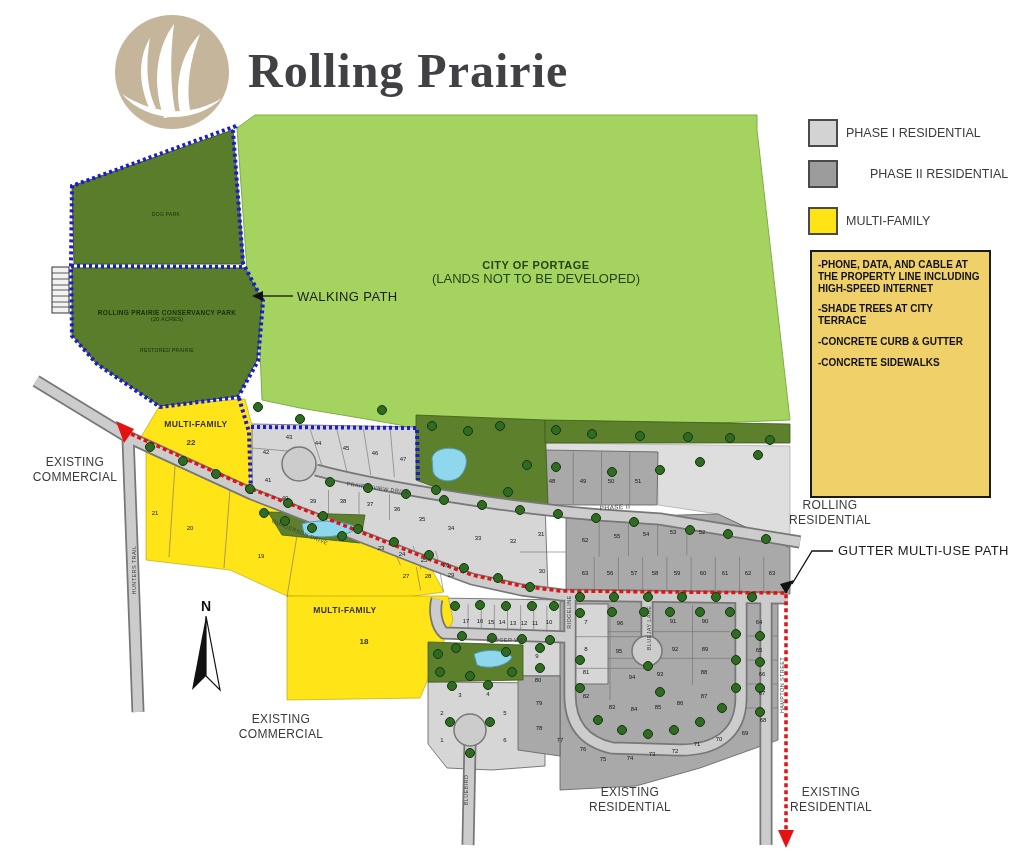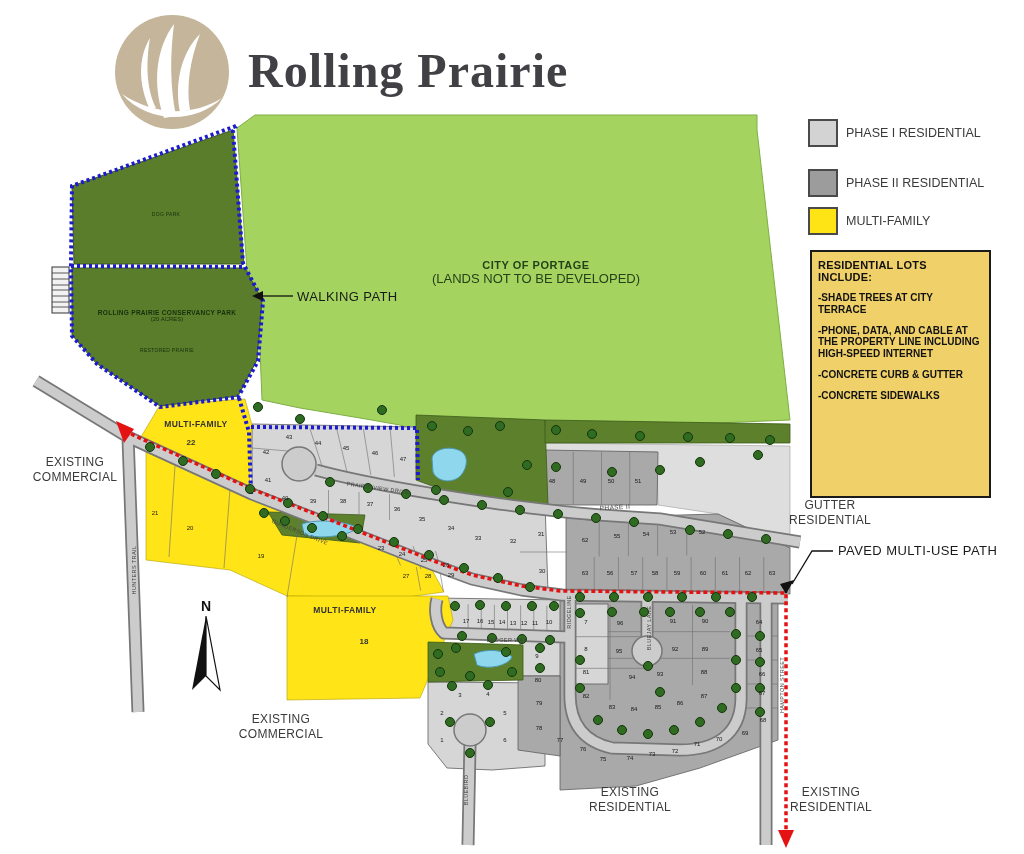--- a/index.html
+++ b/index.html
@@ -294,21 +294,21 @@
     <g>
       <line x1="293" y1="296" x2="262" y2="296" stroke="#111" stroke-width="1.3"></line>
       <polygon points="252,296 263,291 263,301" fill="#111"></polygon>
       <polyline points="833,551 812,551 792,584" fill="none" stroke="#111" stroke-width="1.3"></polyline>
       <polygon points="786,594 794,580 780,584" fill="#111"></polygon>
     </g>
   </svg>
 
   <div id="map-overlay">
     <div class="anno" style="left:297px;top:289px;">WALKING PATH</div>
-    <div class="anno" style="left:838px;top:543px;">PAVED MULTI-USE PATH</div>
+    <div class="anno" style="left:838px;top:543px;">GUTTER MULTI-USE PATH</div>
     <div id="north-n">N</div>
   <div class="map-label c-city" style="left: 536px; top: 272px; transform: translate(-50%, -50%) rotate(0deg);">
         <div>CITY OF PORTAGE</div>
         <div>(LANDS NOT TO BE DEVELOPED)</div>
       </div>
       <div class="map-label c-tiny" style="left: 166px; top: 214px; transform: translate(-50%, -50%) rotate(0deg);">
         <div>DOG PARK</div>
       </div>
       <div class="map-label c-small" style="left: 167px; top: 315px; transform: translate(-50%, -50%) rotate(0deg);">
         <div>ROLLING PRAIRIE CONSERVANCY PARK</div>
@@ -339,21 +339,21 @@
       </div>
       <div class="map-label c-zone" style="left: 630px; top: 800px; transform: translate(-50%, -50%) rotate(0deg);">
         <div>EXISTING</div>
         <div>RESIDENTIAL</div>
       </div>
       <div class="map-label c-zone" style="left: 831px; top: 800px; transform: translate(-50%, -50%) rotate(0deg);">
         <div>EXISTING</div>
         <div>RESIDENTIAL</div>
       </div>
       <div class="map-label c-zone" style="left: 830px; top: 513px; transform: translate(-50%, -50%) rotate(0deg);">
-        <div>GUTTER</div>
+        <div>ROLLING</div>
         <div>RESIDENTIAL</div>
       </div>
       <div class="map-label c-phase" style="left: 615px; top: 507px; transform: translate(-50%, -50%) rotate(-3deg);">
         <div>PHASE II</div>
       </div>
       <div class="road-label" style="left: 378px; top: 488px; transform: translate(-50%, -50%) rotate(8deg);">PRAIRIE VIEW DRIVE</div>
       <div class="road-label" style="left: 300px; top: 532px; transform: translate(-50%, -50%) rotate(22deg);">GUNDERSON DRIVE</div>
       <div class="road-label" style="left: 507px; top: 640px; transform: translate(-50%, -50%) rotate(0deg);">BADGER WAY</div>
       <div class="road-label" style="left: 134px; top: 570px; transform: translate(-50%, -50%) rotate(-90deg);">HUNTERS TRAIL</div>
       <div class="road-label" style="left: 569px; top: 612px; transform: translate(-50%, -50%) rotate(-90deg);">RIDGELINE</div>
@@ -456,38 +456,37 @@
       <div class="lot-num" style="left: 697px; top: 744px;">71</div>
       <div class="lot-num" style="left: 719px; top: 739px;">70</div>
       <div class="lot-num" style="left: 745px; top: 733px;">69</div>
     </div>
 
   <div id="legend">
       <div class="legend-item" style="top: 118px;">
         <div class="legend-swatch" style="background: rgb(211, 211, 211);"></div>
         <span class="legend-label">PHASE I RESIDENTIAL</span>
       </div>
-      <div class="legend-item" style="top: 168px;">
+      <div class="legend-item" style="top: 159px; gap: 24px;">
         <div class="legend-swatch" style="background: rgb(156, 156, 156);"></div>
         <span class="legend-label">PHASE II RESIDENTIAL</span>
       </div>
       <div class="legend-item" style="top: 206px;">
         <div class="legend-swatch" style="background: rgb(255, 228, 21);"></div>
         <span class="legend-label">MULTI-FAMILY</span>
       </div>
     </div>
 
   <div id="info-box">
-    <div id="info-title">RESIDENTIAL LOTS INCLUDE:</div>
     <div id="info-content">
         <div class="info-par">
-          <div>-SHADE TREES AT CITY TERRACE</div>
+          <div>-PHONE, DATA, AND CABLE AT THE PROPERTY LINE INCLUDING HIGH-SPEED INTERNET</div>
         </div>
         <div class="info-par">
-          <div>-PHONE, DATA, AND CABLE AT THE PROPERTY LINE INCLUDING HIGH-SPEED INTERNET</div>
+          <div>-SHADE TREES AT CITY TERRACE</div>
         </div>
         <div class="info-par">
           <div>-CONCRETE CURB &amp; GUTTER</div>
         </div>
         <div class="info-par">
           <div>-CONCRETE SIDEWALKS</div>
         </div>
       </div>
   </div>
 

